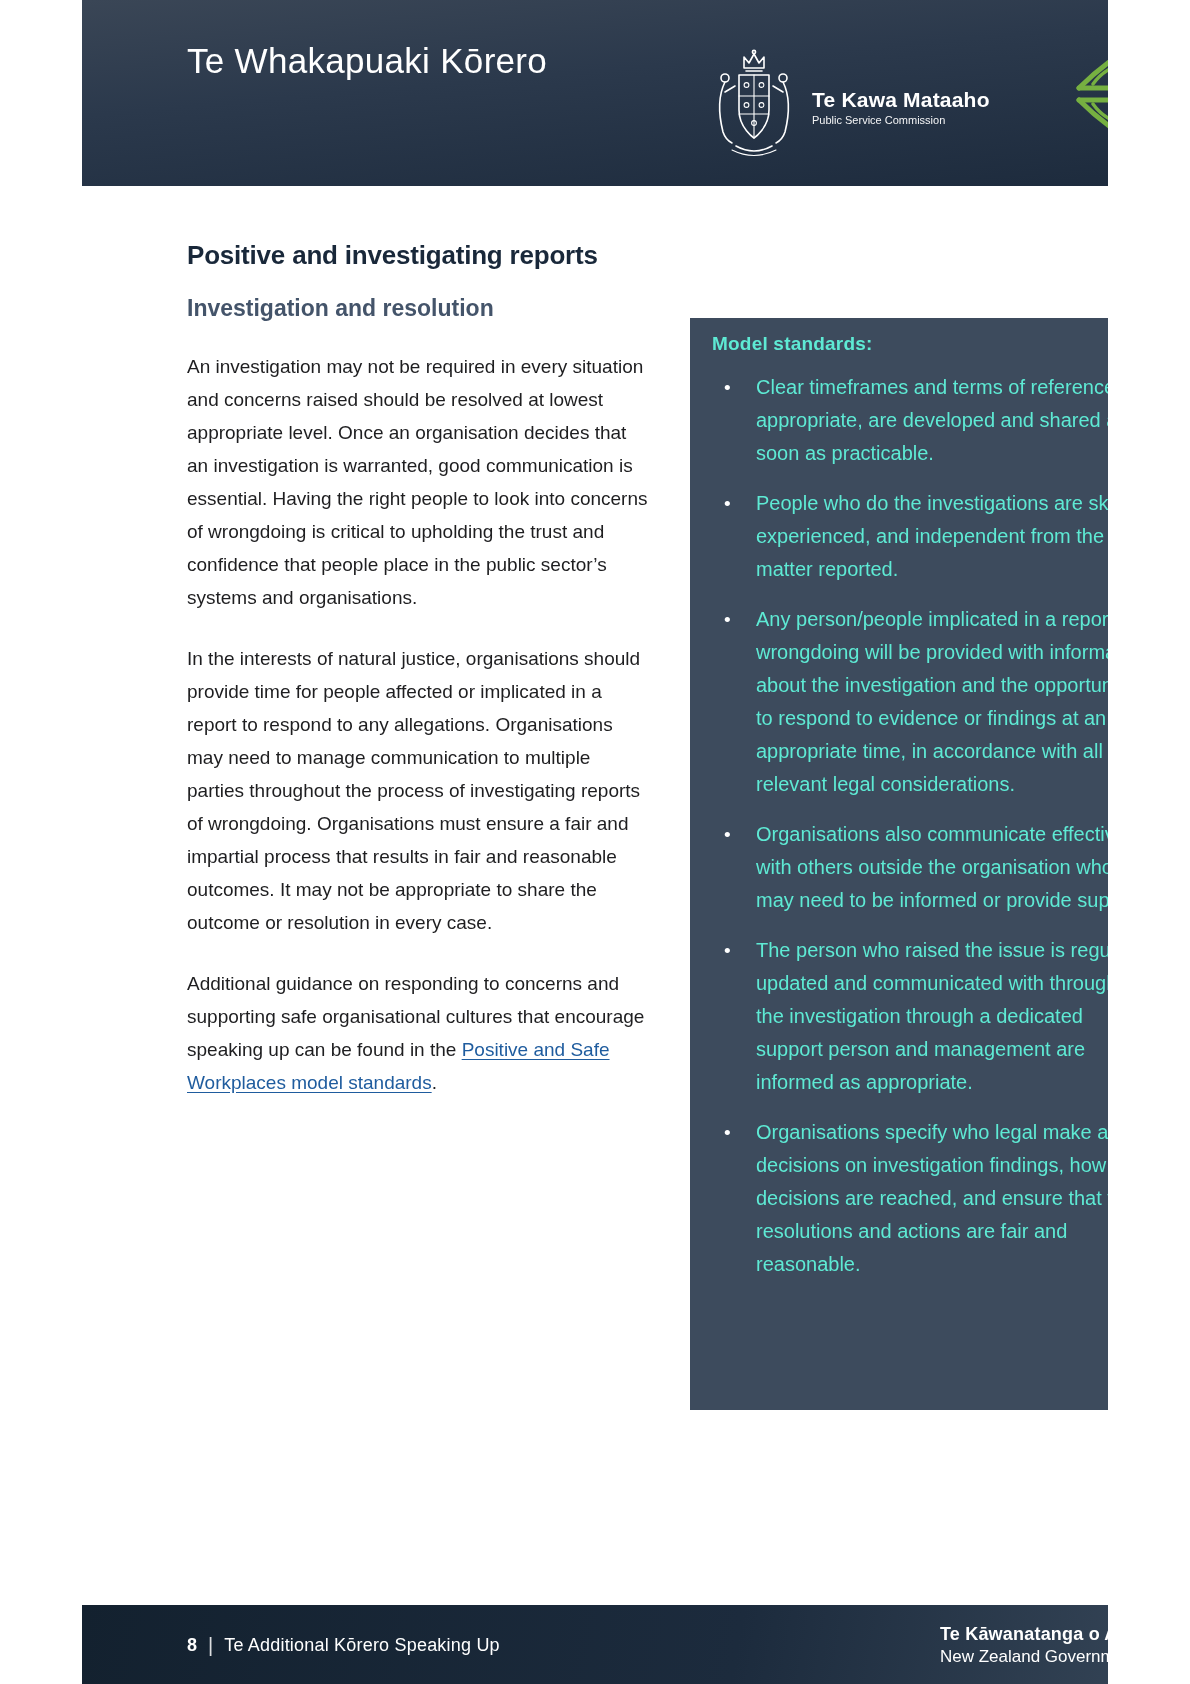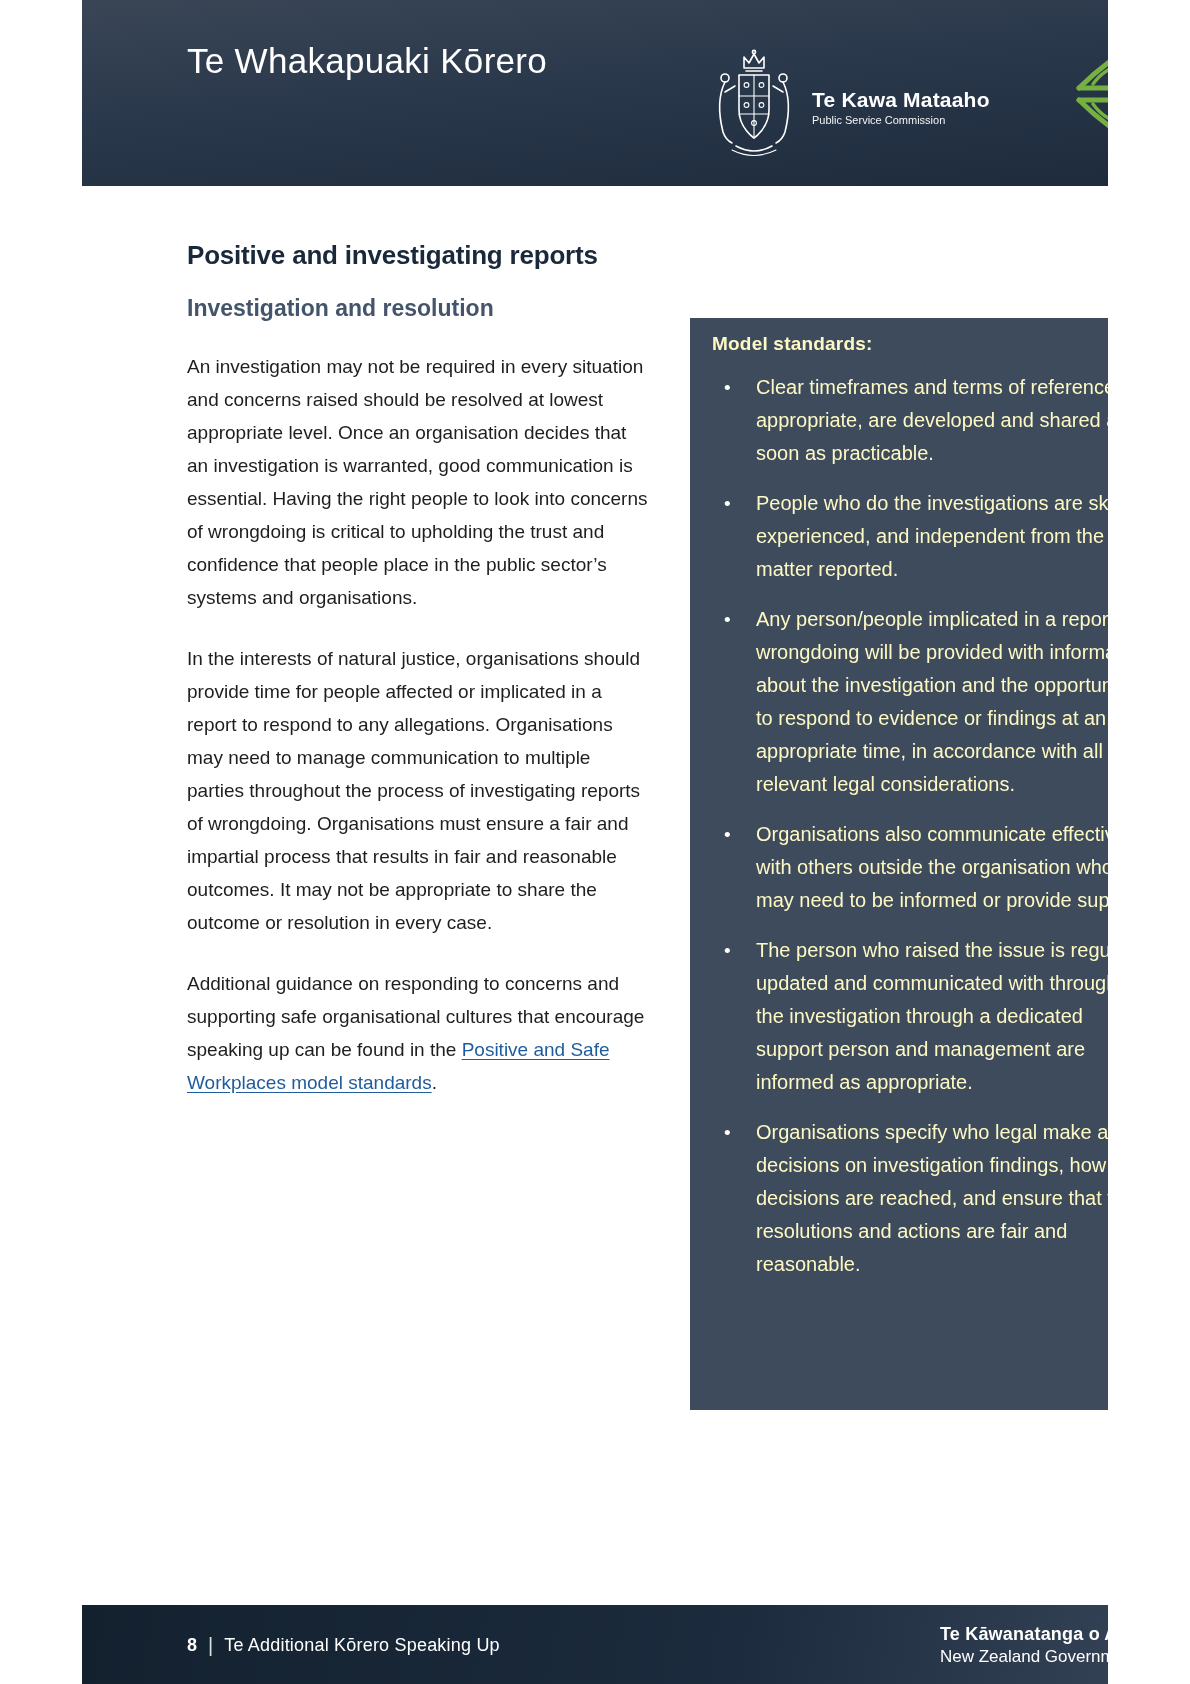--- a/index.html
+++ b/index.html
@@ -92,21 +92,21 @@
     text-decoration: underline;
     text-underline-offset: 3px;
   }
 
   
   .standards-box {
     position: absolute;
     left: 608px; top: 318px;
     width: 488px; height: 1092px;
     background: #3d4b5d;
-    color: #fef9c3;
+    color: #5eead4;
     padding: 15px 24px 20px 22px;
   }
   .box-heading {
     font-size: 19px;
     font-weight: 700;
     letter-spacing: 0.2px;
   }
   .standards-list { list-style: none; margin-top: 16px; }
   .standards-list li {
     position: relative;

